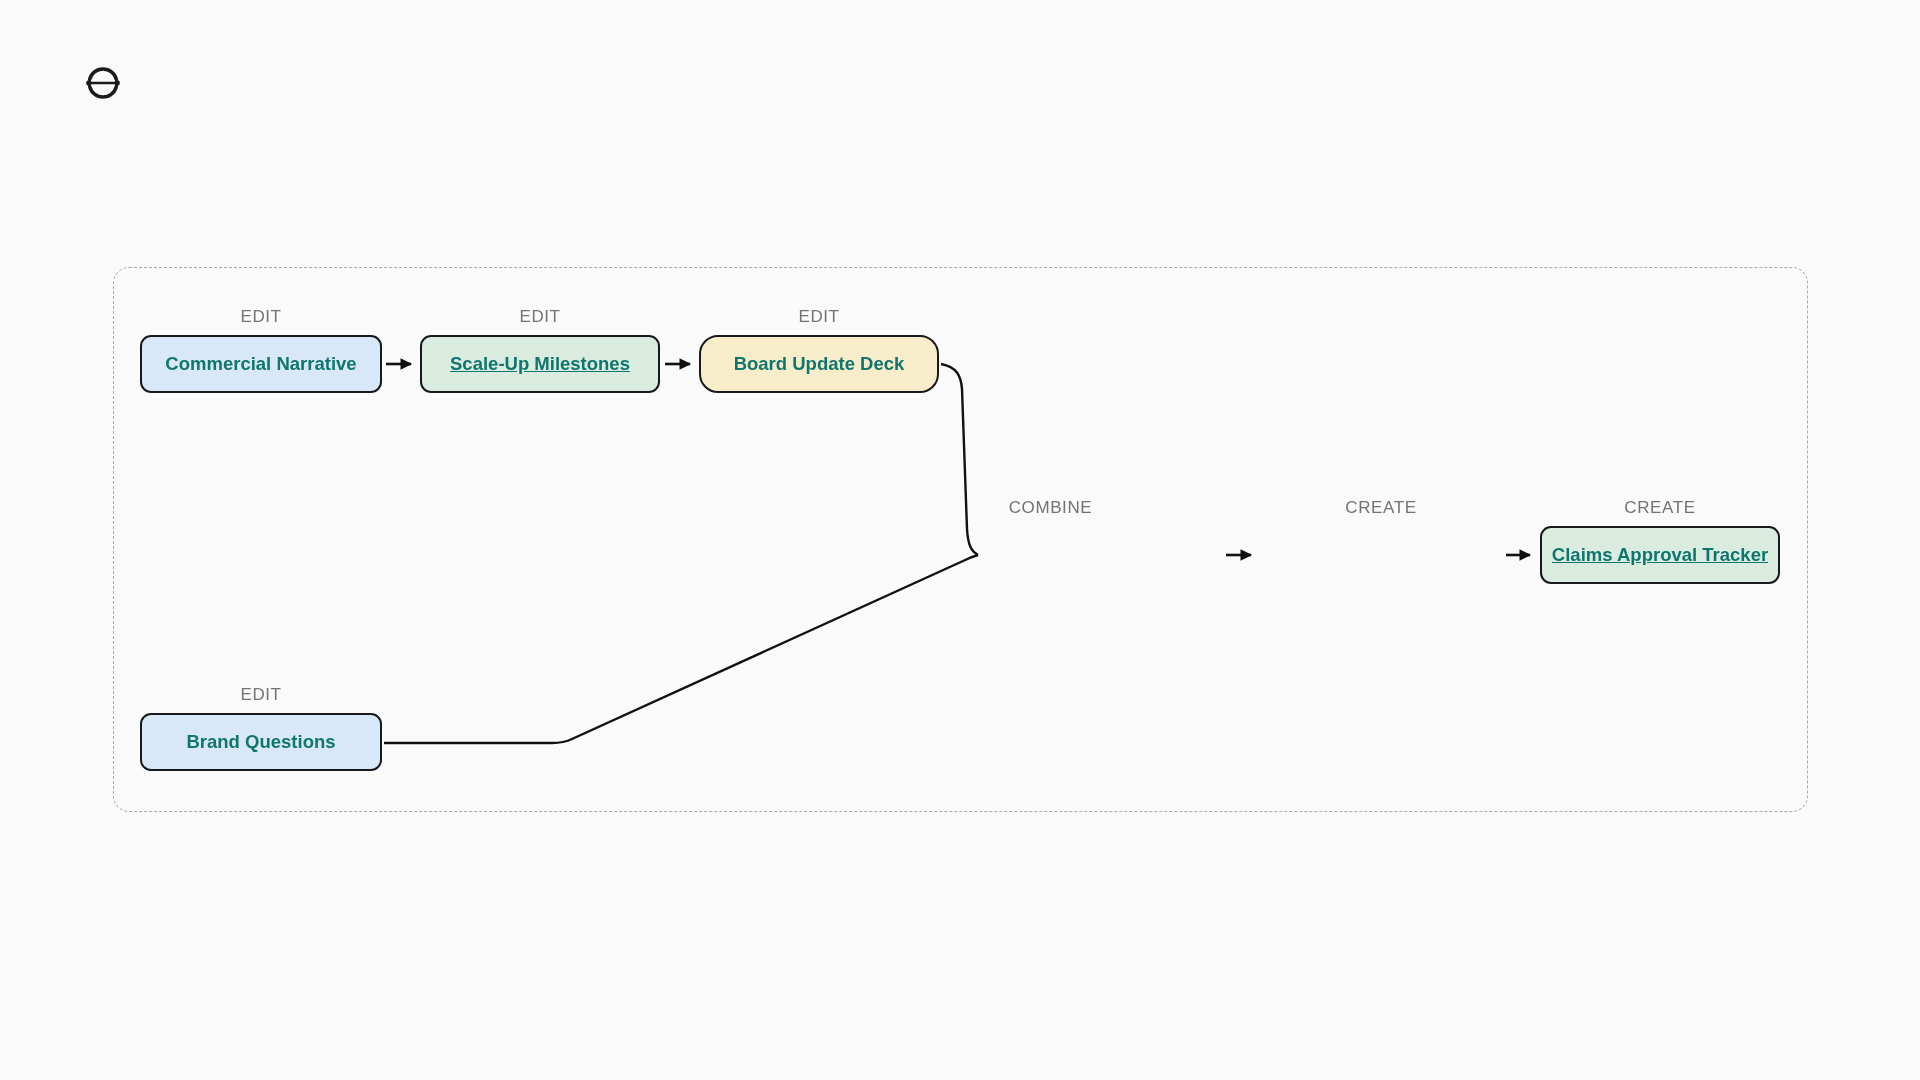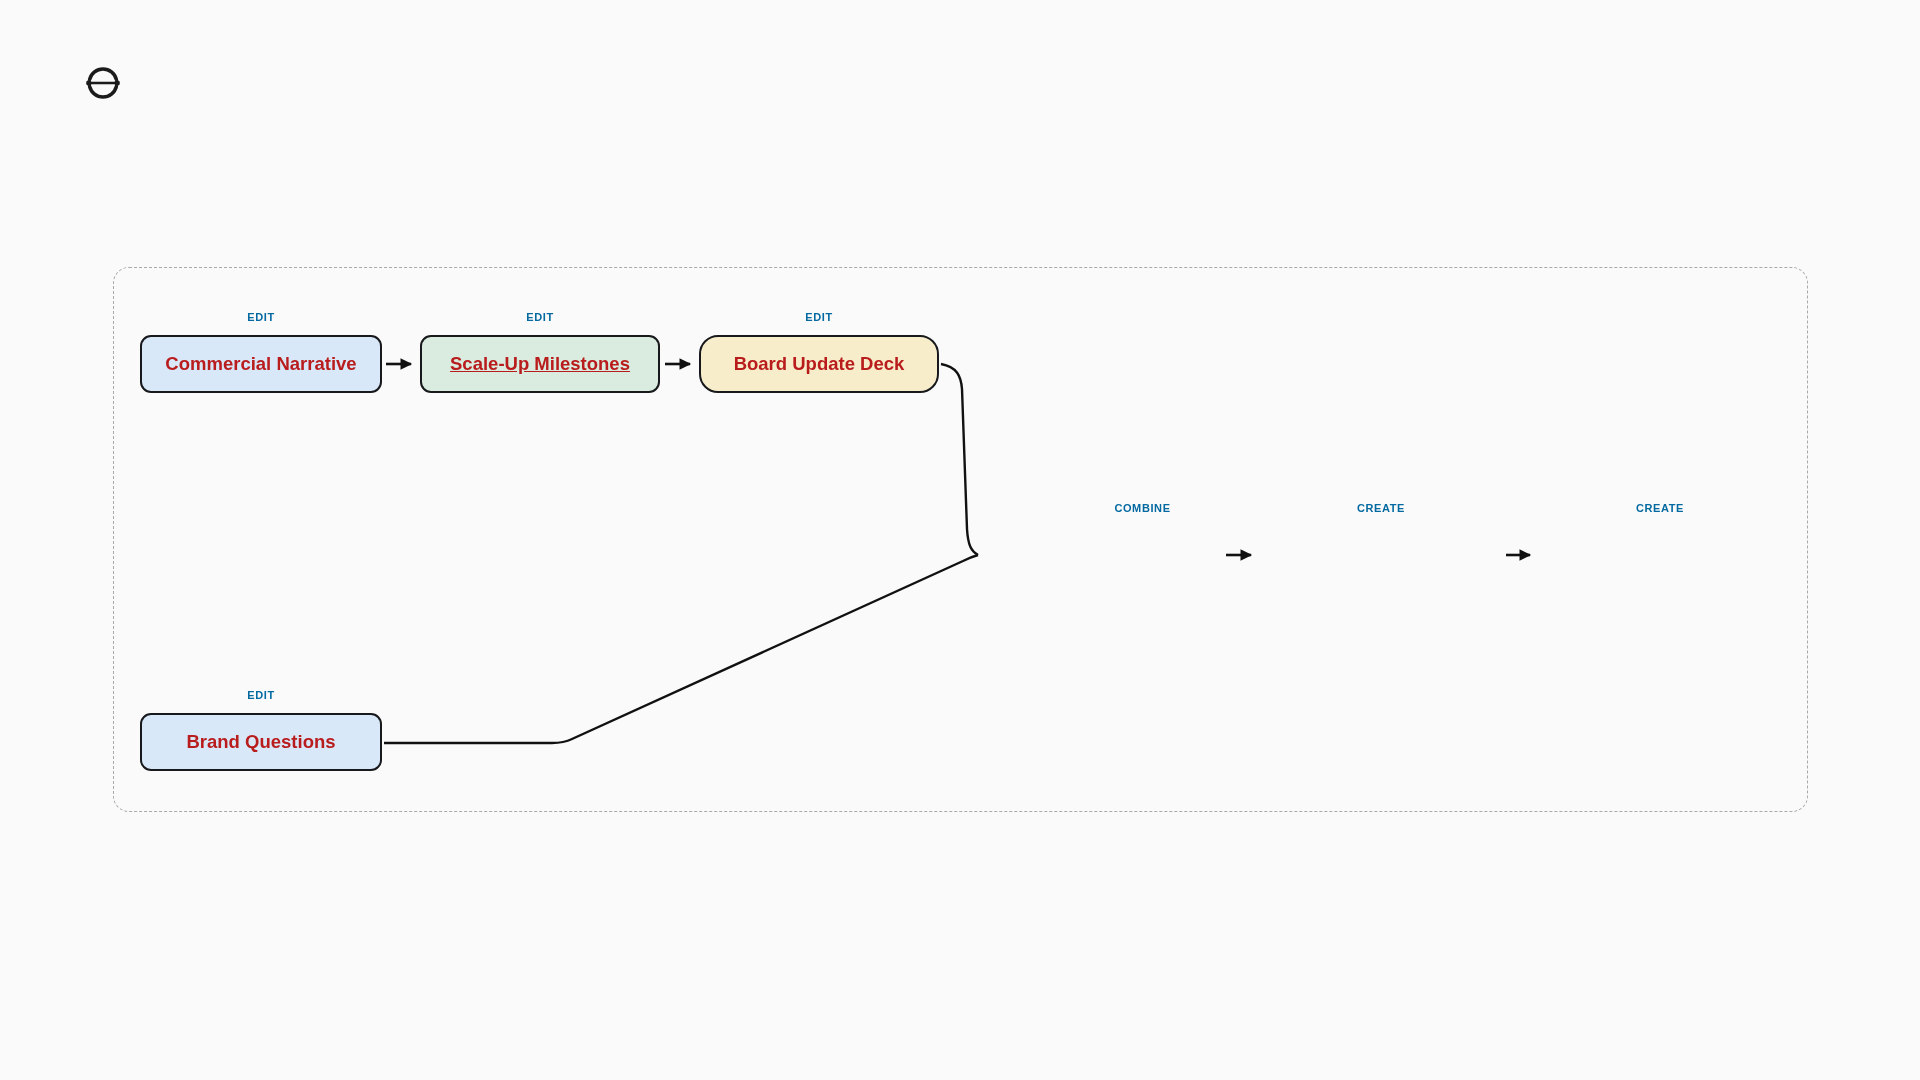--- a/index.html
+++ b/index.html
@@ -28,35 +28,35 @@
   .edge-layer {
     position: absolute; left: 0; top: 0;
     width: 1920px; height: 1080px;
     pointer-events: none;
   }
 
   .node-wrap { position: absolute; }
   .action-label {
     height: 20px; line-height: 20px;
     text-align: center;
-    font-size: 11px;
-    font-weight: bold;
+    font-size: 17px;
+    font-weight: normal;
     letter-spacing: 0.6px;
-    color: #0369a1;
+    color: #737373;
     margin-bottom: 8px;
     user-select: none;
   }
   .node {
     height: 58px;
     display: flex; align-items: center; justify-content: center;
     border: 2.6px solid #17191c;
     border-radius: 11px;
     font-size: 18.5px;
     font-weight: bold;
-    color: #b91c1c;
+    color: #0f766e;
     white-space: nowrap;
     cursor: pointer;
   }
   .node.tight { font-size: 16.8px; }
   .fill-blue   { background: #d9e8f8; }
   .fill-green  { background: #d9ecdf; text-decoration: underline; }
   .fill-yellow { background: #f8edca; border-radius: 19px; }
 </style>
 </head>
 <body>
@@ -101,30 +101,31 @@
   <div class="node-wrap" style="left:420px; top:307px; width:240px;">
     <div class="action-label">EDIT</div>
     <div class="node fill-green">Scale-Up Milestones</div>
   </div>
 
   <div class="node-wrap" style="left:699px; top:307px; width:240px;">
     <div class="action-label">EDIT</div>
     <div class="node fill-yellow">Board Update Deck</div>
   </div>
 
-  <div class="node-wrap" style="left:1022px; top:498px; width:241px;">
+  <div class="node-wrap" style="left:930px; top:498px; width:241px;">
     <div class="action-label">COMBINE</div>
   </div>
 
   <div class="node-wrap" style="left:1261px; top:498px; width:240px;">
     <div class="action-label">CREATE</div>
   </div>
 
   <div class="node-wrap" style="left:1540px; top:498px; width:240px;">
     <div class="action-label">CREATE</div>
+    <div class="node fill-green">Claims Approval Tracker</div>
   </div>
 
   <div class="node-wrap" style="left:140px; top:685px; width:242px;">
     <div class="action-label">EDIT</div>
     <div class="node fill-blue">Brand Questions</div>
   </div>
 
 </div>
 
 </body></html>

